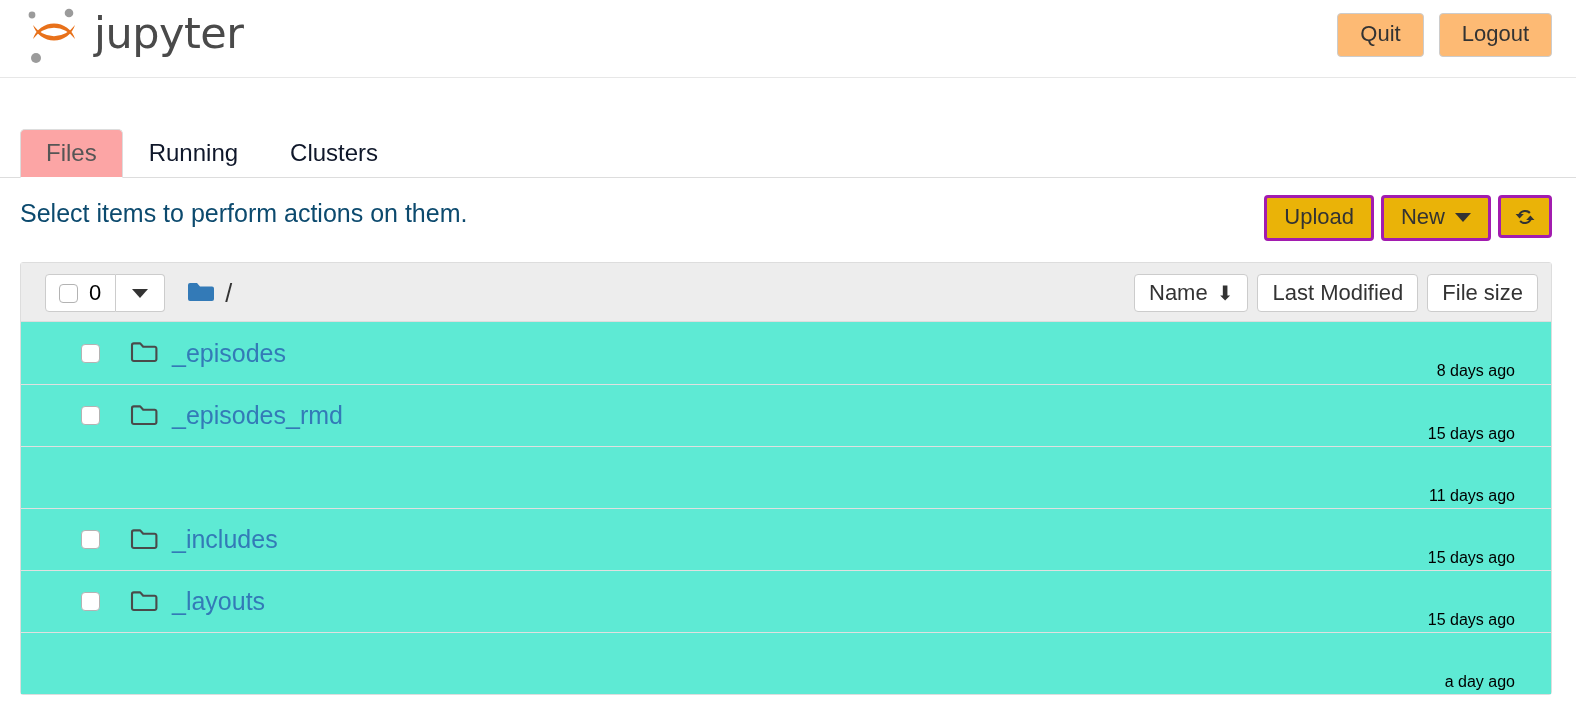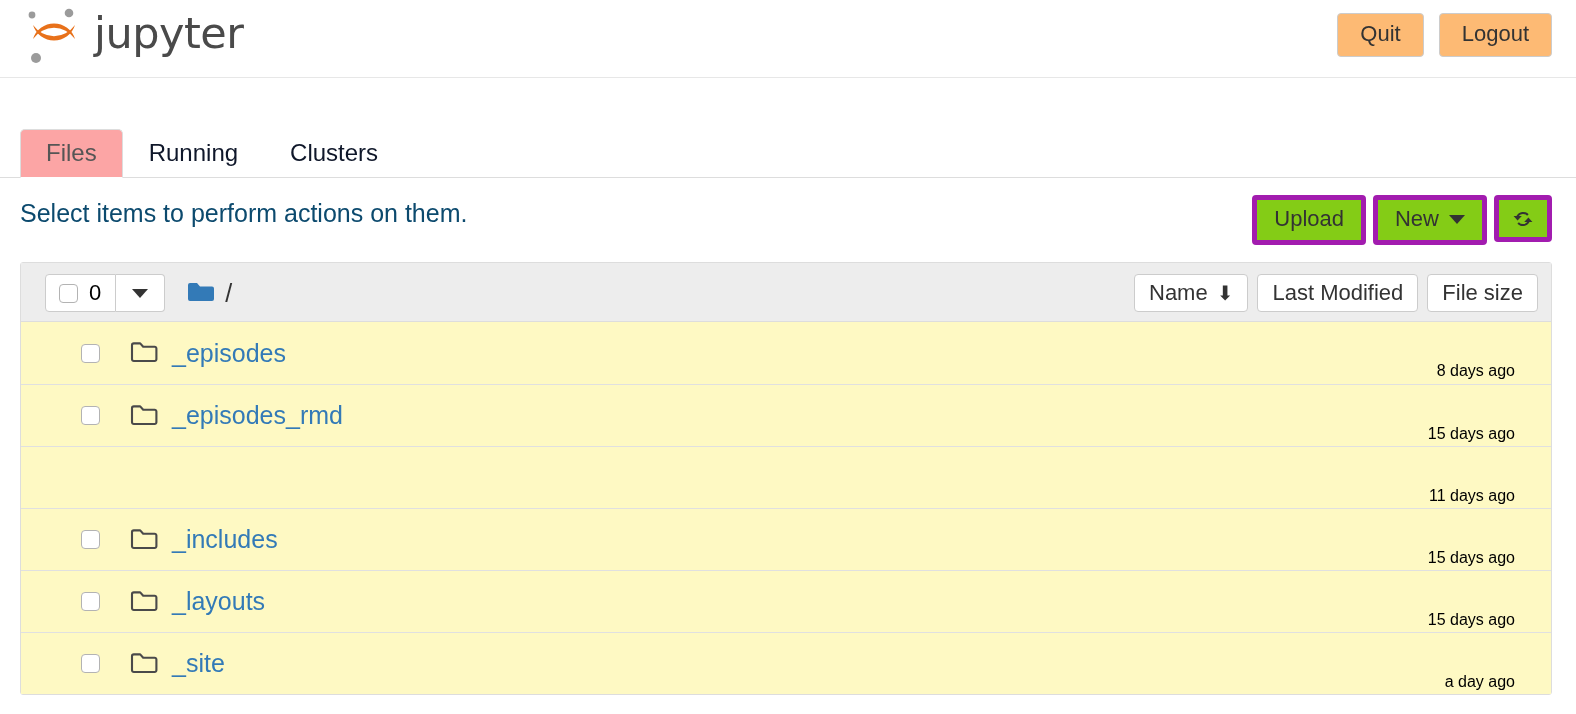--- a/index.html
+++ b/index.html
@@ -103,22 +103,22 @@
     line-height: 1;
     color: #0c4a6e;
   }
   #toolbar-buttons {
     position: absolute;
     right: 24px; top: 0;
     display: flex;
     align-items: flex-start;
   }
   .tb-btn {
-    background: #84cc16;
-    border: 5px solid #a21caf;
+    background: #eab308;
+    border: 3px solid #a21caf;
     border-radius: 4px;
     font-size: 22px;
     font-family: "Liberation Sans", sans-serif;
     color: #333333;
     padding: 8px 17px 10px 17px;
     line-height: 1;
     cursor: pointer;
     white-space: nowrap;
   }
   #new-btn {
@@ -221,21 +221,21 @@
     gap: 9px;
     cursor: pointer;
     white-space: nowrap;
   }
   .arrow-down { font-size: 20px; line-height: 1; }
 
   .file-row {
     position: relative;
     height: 62px;
     border-top: 1px solid #e0e0e0;
-    background: #fef9c3;
+    background: #5eead4;
   }
   .file-row:first-of-type { border-top: none; }
   .row-left {
     position: absolute;
     left: 60px; top: 0;
     height: 100%;
     display: flex;
     align-items: center;
     gap: 0;
   }
@@ -377,24 +377,17 @@
         <div class="row-left">
           <span class="chk row-chk"></span>
           <svg width="29" height="24" viewBox="0 0 29 24" class="folder-icon-outline">
             <path d="M2 4.2 A1.8 1.8 0 0 1 3.8 2.4 L10.2 2.4 L13.2 5.8 L24.6 5.8 A1.8 1.8 0 0 1 26.4 7.6 L26.4 18.2 A1.8 1.8 0 0 1 24.6 20 L3.8 20 A1.8 1.8 0 0 1 2 18.2 Z" fill="none" stroke="#4a4a4a" stroke-width="2.1" stroke-linejoin="round"></path>
           </svg>
           <a class="item-name" href="#">_layouts</a>
         </div>
         <div class="row-time">15 days ago</div>
       </div>
       <div class="file-row">
-        <div class="row-left">
-          <span class="chk row-chk"></span>
-          <svg width="29" height="24" viewBox="0 0 29 24" class="folder-icon-outline">
-            <path d="M2 4.2 A1.8 1.8 0 0 1 3.8 2.4 L10.2 2.4 L13.2 5.8 L24.6 5.8 A1.8 1.8 0 0 1 26.4 7.6 L26.4 18.2 A1.8 1.8 0 0 1 24.6 20 L3.8 20 A1.8 1.8 0 0 1 2 18.2 Z" fill="none" stroke="#4a4a4a" stroke-width="2.1" stroke-linejoin="round"></path>
-          </svg>
-          <a class="item-name" href="#">_site</a>
-        </div>
         <div class="row-time">a day ago</div>
       </div>
     </div>
 
 </div>
 
 </body></html>

